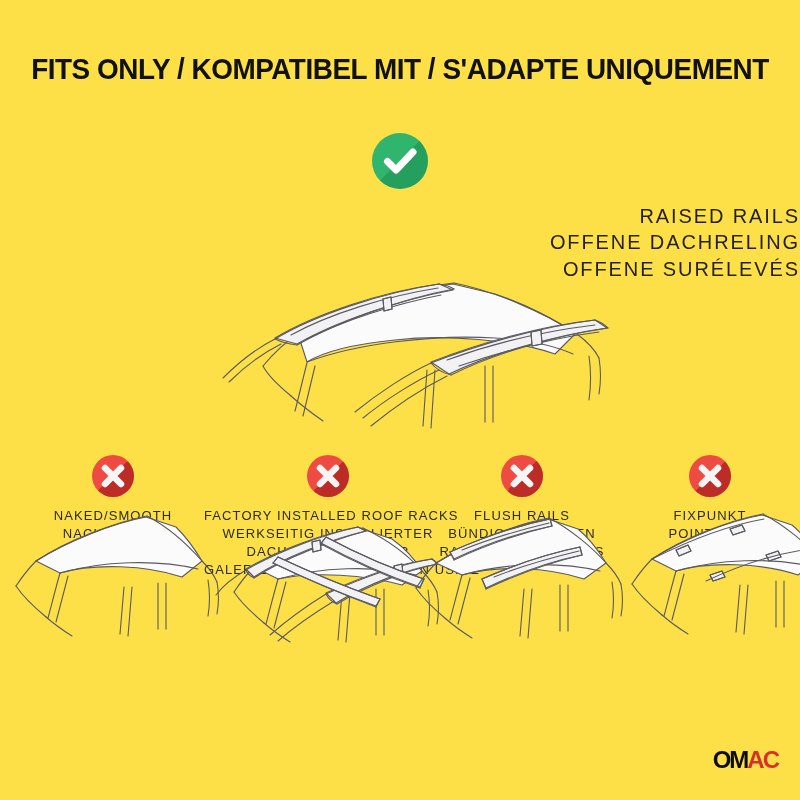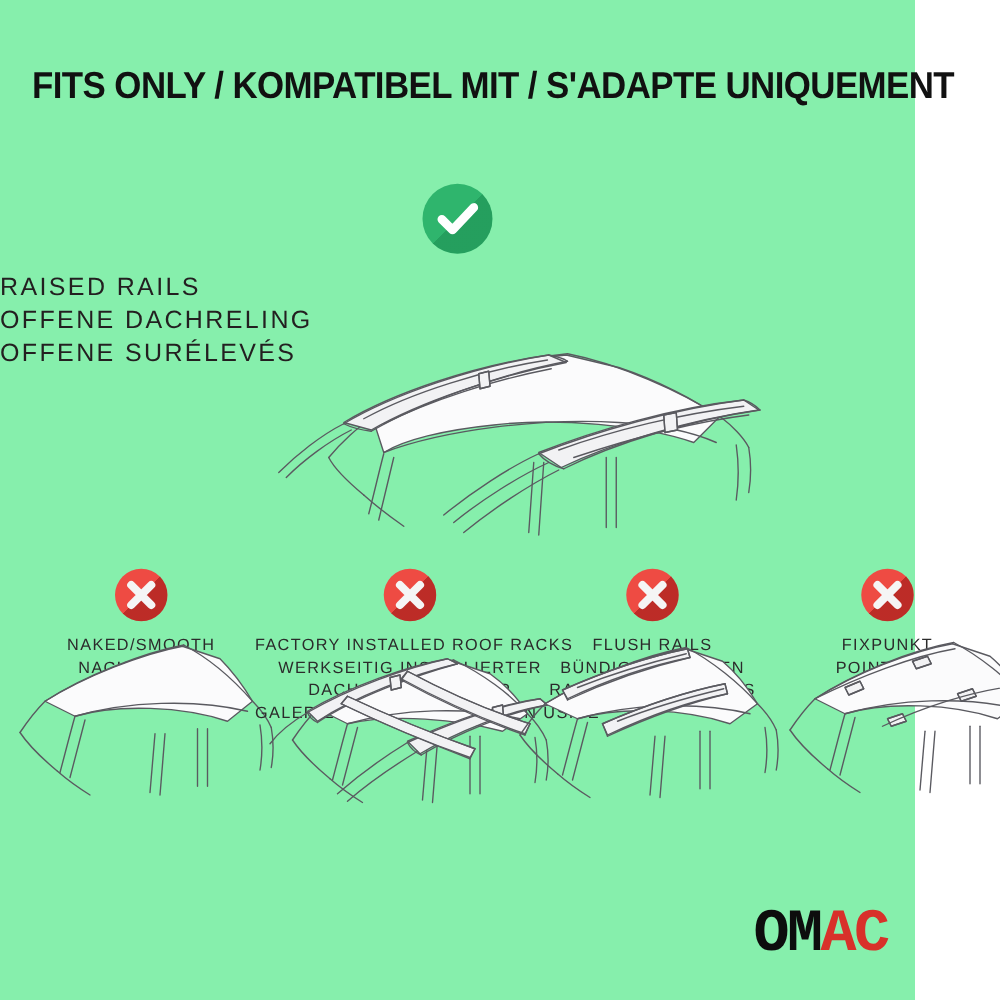--- a/index.html
+++ b/index.html
@@ -4,22 +4,22 @@
 <style>
   * { box-sizing: border-box; margin: 0; padding: 0; }
   html, body {
     width: 800px; height: 800px;
     background: #ffffff;
     font-family: "Liberation Sans", sans-serif;
     overflow: hidden;
   }
   #page {
     position: relative;
-    width: 732px; height: 800px;
-    background: #86efac;
+    width: 800px; height: 800px;
+    background: #fde047;
   }
 
   
   .title {
     position: absolute;
     left: 0; right: 0;
     top: 52px;
     text-align: center;
     font-family: "Liberation Sans", sans-serif;
     font-weight: 700;
@@ -27,22 +27,22 @@
     letter-spacing: -0.5px;
     color: #111111;
     transform: scaleX(0.93);
     white-space: nowrap;
   }
 
   
   .main-block {
     position: absolute;
     left: 0; right: 0;
-    top: 147px;
-    text-align: left;
+    top: 133px;
+    text-align: right;
   }
   .badge {
     width: 56px; height: 56px;
     margin: 0 auto 14px auto;
     position: relative;
     border-radius: 50%;
     overflow: hidden;
   }
   .badge.ok  { background: #2FB56D; }
   .badge.no  { background: #EE4B43; }
@@ -98,23 +98,23 @@
   
   #col-naked   { left:   8px; width: 210px; }
   #col-factory { left: 204px; width: 248px; }
   #col-flush   { left: 424px; width: 196px; }
   #col-fixed   { left: 630px; width: 160px; }
 
   
   .logo {
     position: absolute;
     right: 22px; bottom: 28px;
-    font-family: Liberation Mono, monospace;
+    font-family: Liberation Sans, sans-serif;
     font-weight: 700;
-    font-size: 48px;
+    font-size: 24px;
     letter-spacing: -2px;
     line-height: 1;
   }
   .logo .dark { color: #0d0d0d; }
   .logo .red  { color: #D8312A; }
 
   .ln { display: block; }
   svg.roof { display: block; overflow: visible; }
   svg.roof path, svg.roof line, svg.roof polyline {
     fill: none;

